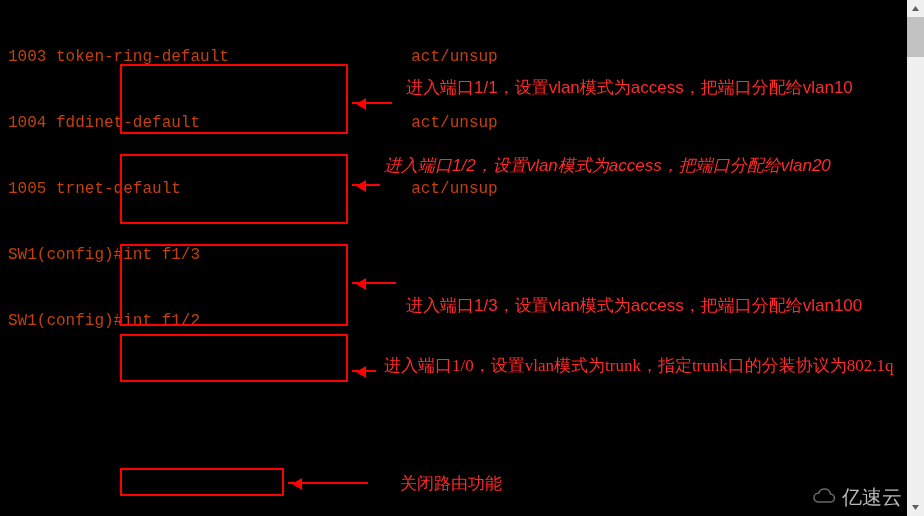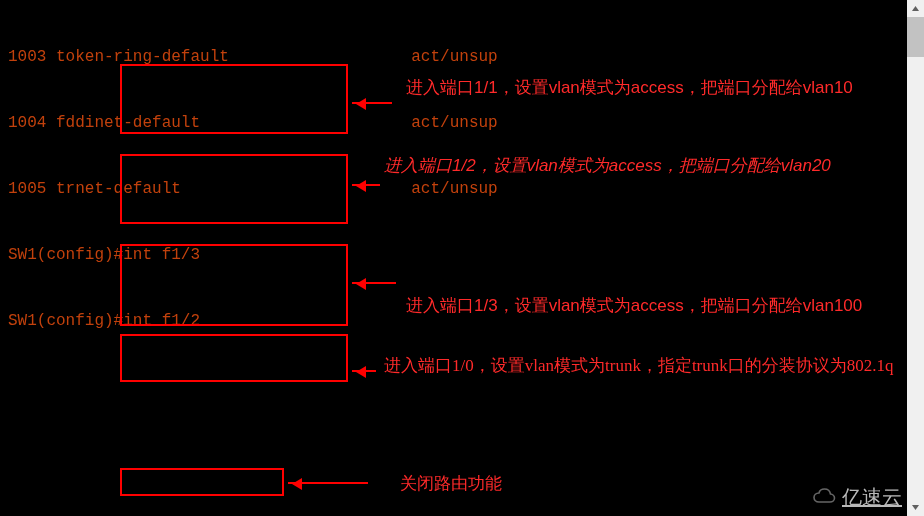--- a/index.html
+++ b/index.html
@@ -115,21 +115,20 @@
     position: absolute;
     right: 22px;
     bottom: 8px;
     color: #b9b9b9;
     font-family: Arial, sans-serif;
     font-size: 20px;
     display: flex;
     align-items: center;
     gap: 4px;
     pointer-events: none;
-    text-decoration: underline;
   }
   .watermark svg { opacity: 0.55; }
   .watermark span { letter-spacing: 0; }
 </style>
 </head>
 <body>
 
 <div class="terminal">
   <span class="tline">1003 token-ring-default                   act/unsup</span>
   <span class="tline">1004 fddinet-default                      act/unsup</span>

